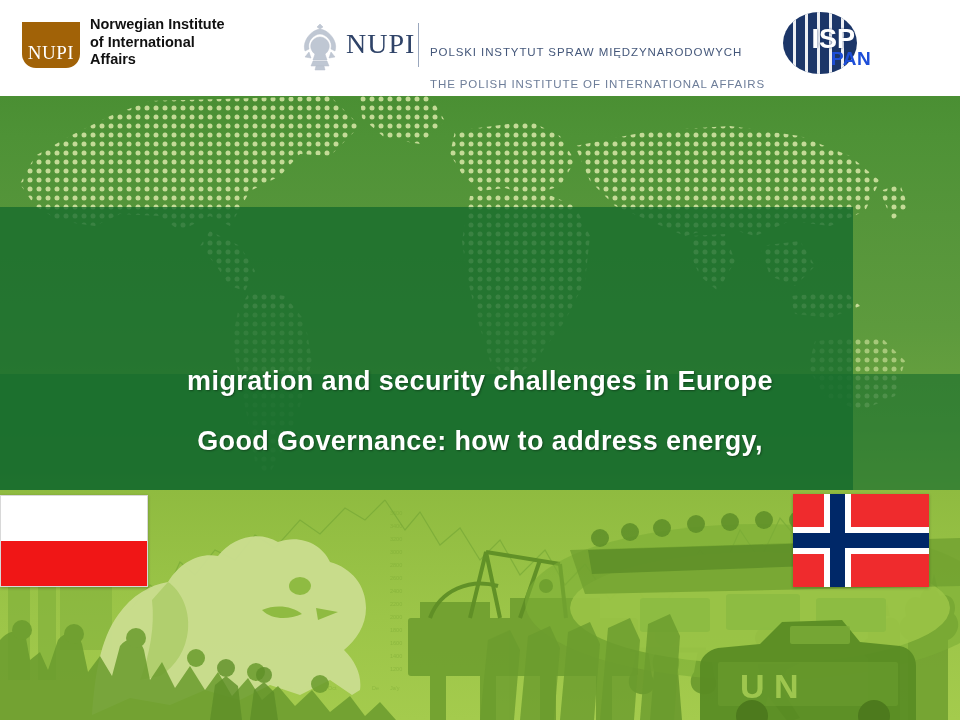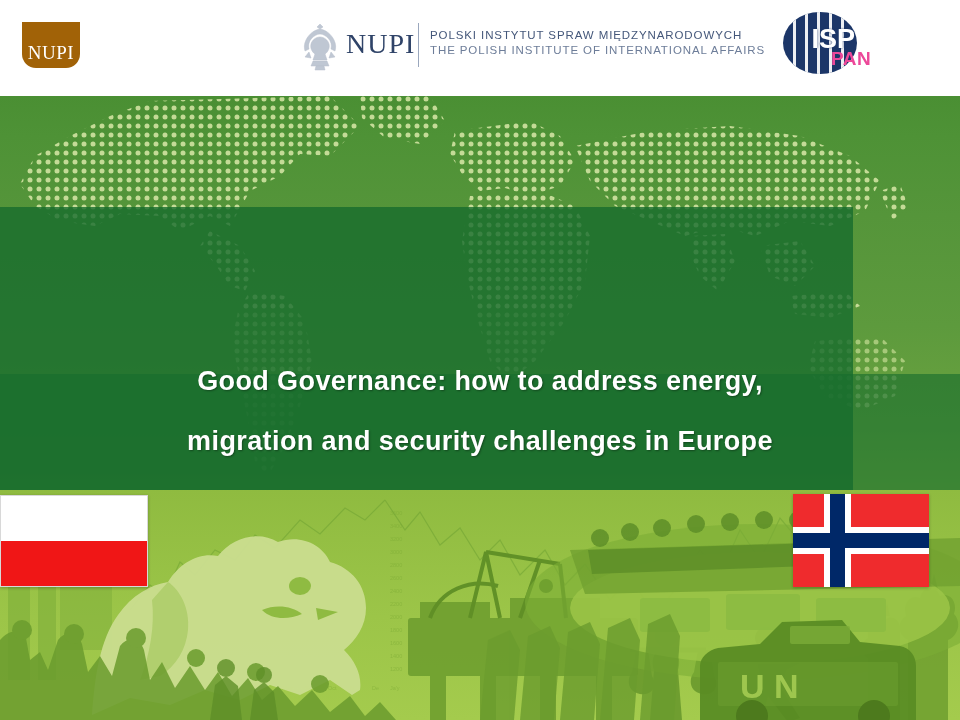--- a/index.html
+++ b/index.html
@@ -48,41 +48,41 @@
     position:absolute;left:50px;top:10px;
     font-family:"Liberation Serif",serif;
     font-size:28px;letter-spacing:1px;color:#2f4368;
   }
   #pism-divider{
     position:absolute;left:122px;top:5px;width:1px;height:44px;background:#9aa7bd;
   }
   #pism-lines{position:absolute;left:134px;top:10px;}
   #pism-lines div{
     color:#44577a;font-size:11.5px;letter-spacing:.9px;line-height:15px;
-    white-space:nowrap;font-family:"Liberation Sans",sans-serif;
+    white-space:nowrap;font-family:"Liberation Sans",sans-serif;margin-top:17px;
   }
   #pism-lines div.second{color:#6d7d99;text-align:right;}
 
   
   #isppan-logo{position:absolute;left:783px;top:12px;width:120px;height:66px;}
   #isp-oval{
     position:absolute;left:0;top:0;width:74px;height:62px;
     background:#1c3668;border-radius:50%;
     overflow:hidden;
   }
   #isp-oval .stripe{position:absolute;top:0;bottom:0;width:3px;background:#ffffff;opacity:.92;}
   #isp-letters{
     position:absolute;left:4px;top:12px;width:68px;text-align:right;
     color:#ffffff;font-size:27px;font-weight:bold;letter-spacing:0px;
     font-family:"Liberation Sans",sans-serif;
     text-shadow:0 0 2px #1c3668;
   }
   #pan-letters{
     position:absolute;left:48px;top:36px;
-    color:#ec4899;font-size:19px;font-weight:bold;letter-spacing:.5px;
+    color:#1d4ed8;font-size:19px;font-weight:bold;letter-spacing:.5px;
     font-family:"Liberation Sans",sans-serif;
   }
 
   
   #stage{
     position:absolute;left:0;top:96px;width:960px;height:624px;
     overflow:hidden;
     background:#3f8a33;
   }
 
@@ -165,20 +165,25 @@
 </head>
 <body>
 
 <div id="slide">
 
   <div id="header">
 
     <div id="nupi-logo">
       <div id="nupi-mark">
         <span>NUPI</span>
+      </div>
+      <div id="nupi-text">
+        <div>Norwegian Institute</div>
+        <div>of International</div>
+        <div>Affairs</div>
       </div>
     </div>
 
     <div id="pism-logo">
       <svg id="pism-eagle" viewBox="0 0 48 52">
         <g fill="#8c9ab0" stroke="#7c8aa2" stroke-width=".5">
           <path d="M24 4 l3 3 -3 2 -3 -2z"></path>
           <path d="M24 9 c-6 1 -11 5 -14 11 c-2 4 -2 8 -1 11 l4 -2 c-1 -4 0 -8 3 -11 c2 -2 5 -4 8 -4 c3 0 6 2 8 4 c3 3 4 7 3 11 l4 2 c1 -3 1 -7 -1 -11 c-3 -6 -8 -10 -14 -11z"></path>
           <path d="M24 17 c-4 0 -8 3 -9 7 c-1 4 1 8 4 10 l-2 6 h14 l-2 -6 c3 -2 5 -6 4 -10 c-1 -4 -5 -7 -9 -7z"></path>
           <path d="M13 32 l-4 5 6 1 z"></path>
@@ -407,22 +412,22 @@
       <g fill="#6b9c2e" opacity=".8">
         <path d="M480,230 L488,150 L510,140 L520,160 L514,230z"></path>
         <path d="M520,230 L528,146 L550,136 L560,158 L554,230z"></path>
         <path d="M560,230 L568,142 L590,132 L600,154 L594,230z"></path>
         <path d="M600,230 L608,138 L630,128 L640,150 L634,230z"></path>
         <path d="M640,230 L648,134 L670,124 L680,146 L674,230z"></path>
       </g>
     </svg>
 
     <div id="title-block">
+      <div class="title-line">migration and security challenges in Europe</div>
       <div class="title-line">Good Governance: how to address energy,</div>
-      <div class="title-line">migration and security challenges in Europe</div>
     </div>
 
 
     <div id="flag-poland">
       <div class="pl-white"></div>
       <div class="pl-red"></div>
     </div>
 
     <div id="flag-norway">
       <div class="nw-wv"></div>

